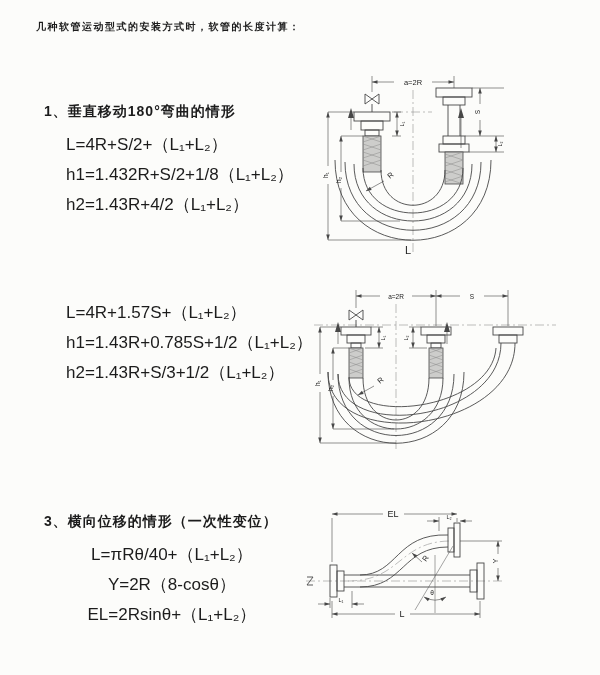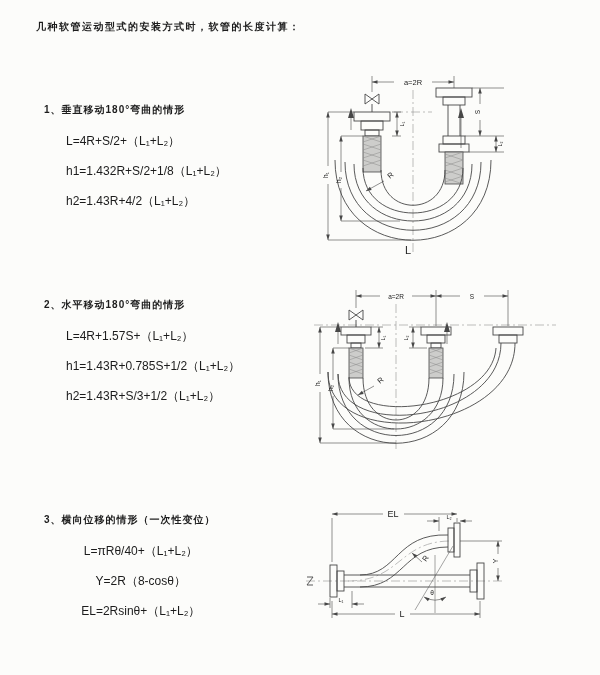--- a/index.html
+++ b/index.html
@@ -4,22 +4,22 @@
 <style>
   html,body{margin:0;padding:0;}
   body{
     width:600px;height:675px;position:relative;overflow:hidden;
     background:#fcfcfa;
     font-family:"Liberation Sans","DejaVu Sans",sans-serif;
     color:#1c1c1c;
   }
   .title{position:absolute;left:36px;top:20px;font-size:10px;font-weight:bold;letter-spacing:1.5px;}
   .sec{position:absolute;left:44px;}
-  .sec .heading{font-size:10px;font-weight:bold;letter-spacing:1px;margin:0 0 9px 0;}
-  .sec .formula{font-size:12px;padding-left:22px;height:30px;line-height:30px;white-space:nowrap;}
+  .sec .heading{font-size:14px;font-weight:bold;letter-spacing:1px;margin:0 0 9px 0;}
+  .sec .formula{font-size:17px;padding-left:22px;height:30px;line-height:30px;white-space:nowrap;}
   #sec1{top:103px;}
   #sec2{top:298px;}
   #sec3{top:513px;text-align:center;}
   svg.diag{position:absolute;}
   #d1{left:308px;top:62px;}
   #d2{left:306px;top:282px;}
   #d3{left:298px;top:500px;}
   .ln line,.ln path,.ln rect{fill:none;stroke:#474747;stroke-width:0.9;}
   .braid rect{fill:#cdcdcb;stroke:#474747;stroke-width:0.8;}
   .braid path{fill:none;stroke:#8b8b8b;stroke-width:0.5;}
@@ -40,21 +40,20 @@
 <div class="title">几种软管运动型式的安装方式时，软管的长度计算：</div>
 
 <div class="sec" id="sec1">
   <div class="heading">1、垂直移动180°弯曲的情形</div>
   <div class="formula">L=4R+S/2+（L₁+L₂）</div>
   <div class="formula">h1=1.432R+S/2+1/8（L₁+L₂）</div>
   <div class="formula">h2=1.43R+4/2（L₁+L₂）</div>
 </div>
 
 <div class="sec" id="sec2">
-  <div class="heading">2、水平移动180°弯曲的情形</div>
   <div class="formula">L=4R+1.57S+（L₁+L₂）</div>
   <div class="formula">h1=1.43R+0.785S+1/2（L₁+L₂）</div>
   <div class="formula">h2=1.43R+S/3+1/2（L₁+L₂）</div>
 </div>
 
 <div class="sec" id="sec3">
   <div class="heading">3、横向位移的情形（一次性变位）</div>
   <div class="formula">L=πRθ/40+（L₁+L₂）</div>
   <div class="formula">Y=2R（8-cosθ）</div>
   <div class="formula">EL=2Rsinθ+（L₁+L₂）</div>

